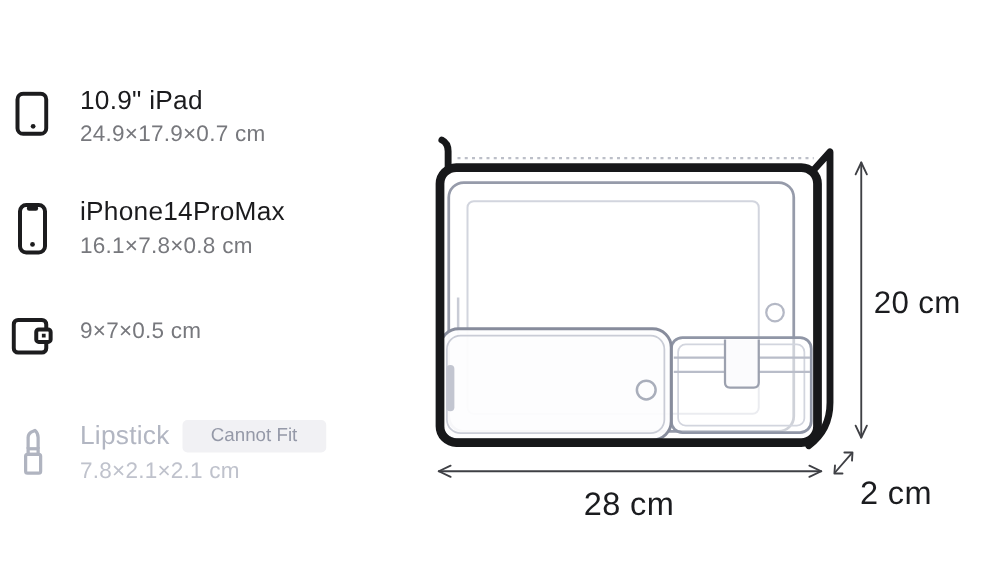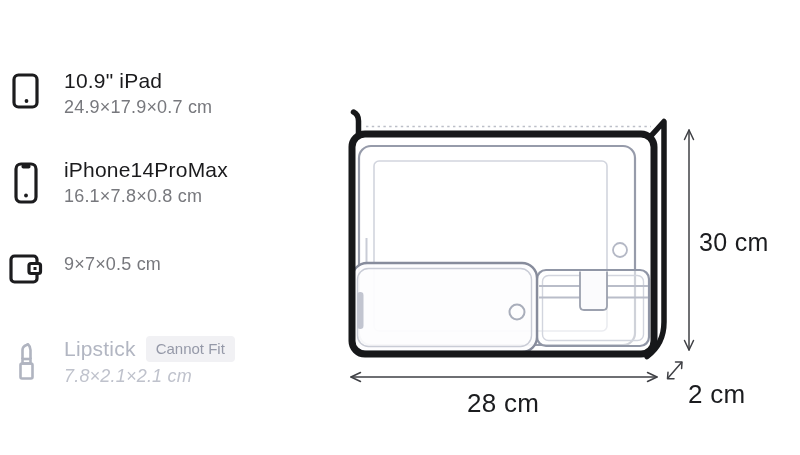--- a/index.html
+++ b/index.html
@@ -16,24 +16,24 @@
   .item .icon{position:absolute;left:12px;top:0;}
   .item .txt{position:absolute;left:64px;top:-4px;}
   .item .title-row{display:flex;align-items:center;gap:10px;white-space:nowrap;}
   .item .title{
     font-size:21px;line-height:24px;color:#1b1b1d;letter-spacing:.2px;
   }
   .item .dims{
     margin-top:5px;font-size:18px;line-height:18px;color:#77787d;letter-spacing:.2px;
   }
   .item.disabled .title{color:#b2b6c2;text-align:center;}
-  .item.disabled .dims{color:#bfc2cc;font-style:italic;}
+  .item.disabled .dims{color:#bfc2cc;}
   .badge{
     font-size:15px;line-height:15px;color:#9599a8;background:#f1f1f4;
-    padding:5px 10px 6px;border-radius:4px;
+    padding:5px 23px 6px;border-radius:4px;
   }
 
   
   .dim-label{position:absolute;color:#1b1c1f;letter-spacing:.3px;white-space:nowrap;}
   #label-height{left:699px;top:228px;font-size:25px;}
   #label-width{left:467px;top:388px;font-size:26px;}
   #label-depth{left:688px;top:379px;font-size:26px;}
 
   svg{display:block;}
   .diagram-svg{position:absolute;left:0;top:0;pointer-events:none;}
@@ -149,17 +149,17 @@
         <path d="M647.5 372.5 L657 377 L647.5 381.5"></path>
       </g>
       <g>
         <line x1="668" y1="378" x2="681.5" y2="362.5"></line>
         <path d="M675.5 362 L682 362 L681.6 368.5"></path>
         <path d="M674 378.8 L667.5 378.8 L668 372.3"></path>
       </g>
     </g>
   </svg>
 
-  <div class="dim-label" id="label-height">30 cm</div>
+  <div class="dim-label" id="label-height">20 cm</div>
   <div class="dim-label" id="label-width">28 cm</div>
   <div class="dim-label" id="label-depth">2 cm</div>
 
 </div>
 
 </body></html>

